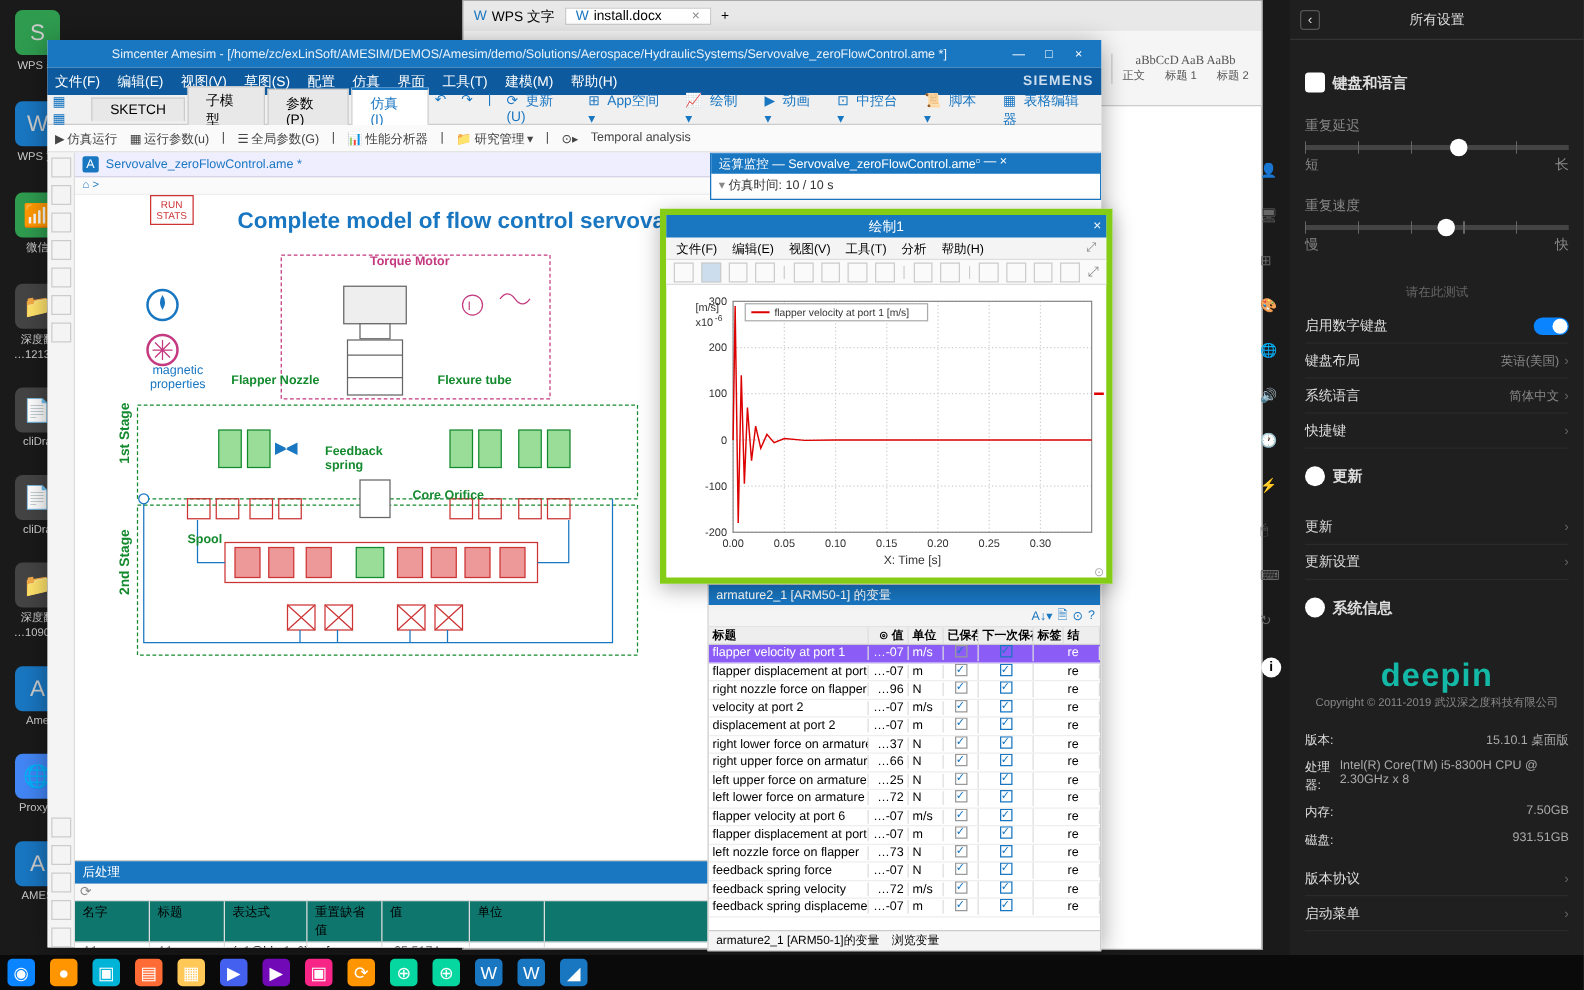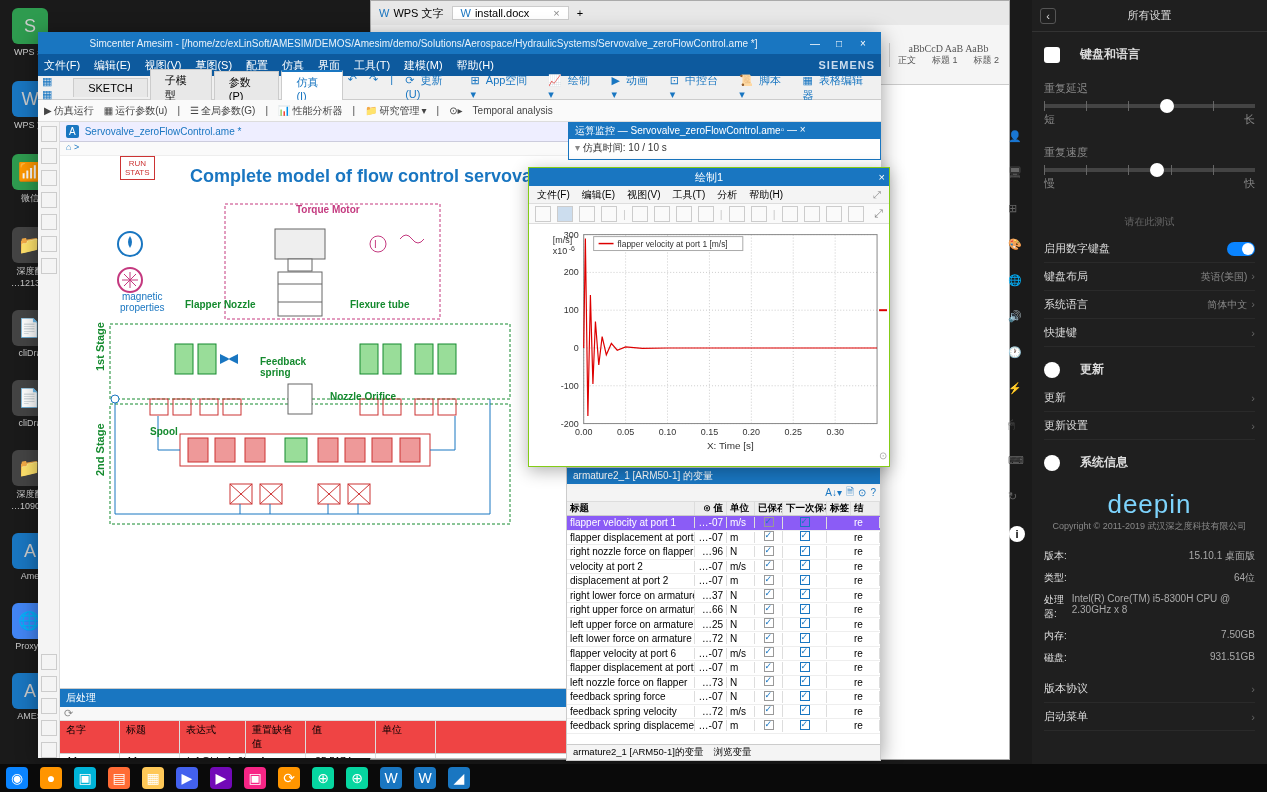--- a/index.html
+++ b/index.html
@@ -7,34 +7,34 @@
 .desktop{position:absolute;inset:0;background:#1a1a1a}
 .desktop-icons{position:absolute;left:0;top:0;width:60px;height:100%;display:flex;flex-direction:column;gap:22px;padding:8px 4px;color:#ccc;font-size:9px;text-align:center}
 .desktop-icons .di{display:flex;flex-direction:column;align-items:center;gap:2px;cursor:pointer}
 .desktop-icons .ico{width:36px;height:36px;background:#444;border-radius:6px;display:flex;align-items:center;justify-content:center;font-size:18px}
 .dock{position:absolute;left:0;right:0;bottom:0;height:28px;background:#0a0a0a;display:flex;align-items:center;padding:0 6px;gap:12px}
 .dock .ditem{width:22px;height:22px;border-radius:4px;display:flex;align-items:center;justify-content:center;font-size:14px;color:#fff;cursor:pointer}
 .settings{position:absolute;right:0;top:0;width:235px;height:764px;background:#1f1f1f;color:#ddd;font-size:11px;overflow:hidden}
 .settings .shead{height:32px;display:flex;align-items:center;justify-content:center;position:relative;border-bottom:1px solid #333}
 .settings .shead .back{position:absolute;left:8px;top:8px;width:16px;height:16px;border:1px solid #555;border-radius:3px;text-align:center;line-height:14px;cursor:pointer}
 .settings .section{padding:8px 12px}
-.settings .group-title{display:flex;align-items:center;gap:20px;font-size:12px;font-weight:bold;margin:6px 0}
+.settings .group-title{display:flex;align-items:flex-start;gap:6px;font-size:12px;font-weight:bold;margin:18px 0}
 .settings .gicon{width:16px;height:16px;background:#fff;border-radius:3px}
 .settings .slider-row{margin:18px 0}
 .settings .slider-track{height:4px;background:#444;position:relative;margin:8px 0 4px}
 .settings .slider-track::before{content:"";position:absolute;left:0;right:0;top:-3px;height:10px;background:repeating-linear-gradient(90deg,#666 0 1px,transparent 1px 20%)}
 .settings .slider-thumb{position:absolute;top:-5px;width:14px;height:14px;background:#fff;border-radius:50%}
 .settings .slider-labels{display:flex;justify-content:space-between;color:#888}
 .settings .toggle-row,.settings .nav-row{display:flex;align-items:center;justify-content:space-between;height:28px;border-bottom:1px solid #2a2a2a;cursor:pointer}
 .settings .toggle{width:28px;height:14px;background:#0a84ff;border-radius:7px;position:relative}
 .settings .toggle::after{content:"";position:absolute;right:1px;top:1px;width:12px;height:12px;background:#fff;border-radius:50%}
 .settings .nav-row .val{color:#888;font-size:10px}
 .settings .nav-row .chev{color:#666;margin-left:4px}
 .settings .logo{text-align:center;padding:12px 0}
-.settings .logo .lg{font-size:26px;font-weight:normal;color:#7dd3fc;letter-spacing:1px}
+.settings .logo .lg{font-size:26px;font-weight:bold;color:#14b8a6;letter-spacing:1px}
 .settings .copyright{font-size:9px;color:#888;text-align:center}
 .settings .info-row{display:flex;justify-content:space-between;padding:4px 0;font-size:10px}
 .settings .info-row .v{color:#aaa;}
 .settings .test-hint{text-align:center;color:#666;font-size:10px;padding:6px}
 .side-icons{position:absolute;right:235px;top:130px;width:30px;display:flex;flex-direction:column;gap:18px;align-items:center}
 .side-icons .si{width:18px;height:18px;color:#666;cursor:pointer}
 .wps-bg{position:absolute;left:370px;top:0;width:640px;height:760px;background:#fff;border:1px solid #aaa}
 .wps-bg .wtabs{height:24px;background:#e8e8e8;display:flex;align-items:center;font-size:11px}
 .wps-bg .wtabs .wt{padding:0 8px;display:flex;align-items:center;gap:4px}
 .wps-bg .wribbon{height:60px;background:#f5f5f5;border-bottom:1px solid #ccc;display:flex;align-items:center;justify-content:flex-end;padding:0 10px;gap:12px;font-size:10px;color:#555}
@@ -61,27 +61,27 @@
 .amesim .canvas{flex:1;background:#fff;position:relative;overflow:hidden}
 .amesim .canvas .big-title{position:absolute;left:130px;top:10px;color:#1976c1;font-size:18px;font-weight:bold}
 .amesim .canvas .lbl{position:absolute;font-size:10px;color:#148a2e;font-weight:bold}
 .amesim .canvas .lbl.blue{color:#1976c1}
 .amesim .canvas .lbl.pink{color:#c4397f}
 .amesim .canvas .ylbl{position:absolute;transform:rotate(-90deg);transform-origin:left top;color:#148a2e;font-size:11px;font-weight:bold}
 .amesim .run-stats{position:absolute;left:60px;top:0px;border:1px solid #c33;color:#c33;font-size:8px;padding:2px 4px;text-align:center;line-height:9px}
 .schem-svg{position:absolute;left:0;top:28px;width:490px;height:360px}
 .amesim .bottom-panel{height:70px;border-top:1px solid #ccc;background:#f5f5f5}
 .amesim .bottom-panel .bp-title{height:18px;background:#1976c1;color:#fff;font-size:10px;padding:2px 6px}
-.amesim .bottom-panel .bp-head{display:flex;background:#ef4444;border-bottom:1px solid #ccc;font-size:10px}
+.amesim .bottom-panel .bp-head{display:flex;background:#0f766e;border-bottom:1px solid #ccc;font-size:10px}
 .amesim .bottom-panel .bp-head div,.amesim .bottom-panel .bp-row div{padding:2px 6px;border-right:1px solid #ddd}
 .amesim .bottom-panel .bp-row{display:flex;font-size:10px;background:#fff}
 .amesim .monitor{height:38px;background:#fff;border:1px solid #1976c1}
 .amesim .monitor .m-title{height:16px;background:#1976c1;color:#fff;font-size:10px;padding:1px 6px;display:flex;}
 .amesim .monitor .m-body{font-size:10px;padding:2px 6px;color:#333}
-.plot-win{position:absolute;left:528px;top:167px;width:362px;height:300px;background:#fff;border:1px solid #84cc16;box-shadow:0 4px 16px rgba(0,0,0,.3);z-index:5}
+.plot-win{position:absolute;left:528px;top:167px;width:362px;height:300px;background:#fff;border:5px solid #84cc16;box-shadow:0 4px 16px rgba(0,0,0,.3);z-index:5}
 .plot-win .p-title{height:18px;background:#1976c1;color:#fff;font-size:11px;display:flex;align-items:center;justify-content:center;position:relative}
 .plot-win .p-title .close{position:absolute;right:4px;cursor:pointer}
 .plot-win .p-menu{height:18px;background:#f4f4f4;border-bottom:1px solid #ddd;display:flex;align-items:center;gap:12px;padding:0 8px;font-size:10px}
 .plot-win .p-menu span{cursor:pointer}
 .plot-win .p-tools{height:20px;background:#fafafa;border-bottom:1px solid #ddd;display:flex;align-items:center;gap:6px;padding:0 6px}
 .plot-win .p-tools .pt{width:16px;height:16px;border:1px solid #ccc;cursor:pointer}
 .plot-win .p-body{flex:1;position:relative;height:242px}
 .plot-win svg{width:100%;height:100%}
 .var-panel{position:absolute;left:566px;top:467px;width:315px;height:294px;background:#fff;border:1px solid #ccc;z-index:2;display:flex;flex-direction:column;font-size:10px}
 .var-panel .v-title{height:16px;background:#1976c1;color:#fff;padding:1px 6px;font-size:10px}
@@ -332,21 +332,21 @@
             <path d="M180 320 L180 330 M210 320 L210 330 M268 320 L268 330 M298 320 L298 330"></path>
             <circle cx="55" cy="215" r="4" fill="#fff"></circle>
           </g>
         </svg>
 
         <div class="lbl pink" style="left:236px;top:48px">Torque Motor</div>
         <div class="lbl" style="left:125px;top:143px">Flapper Nozzle</div>
         <div class="lbl" style="left:290px;top:143px">Flexure tube</div>
         <div class="lbl" style="left:200px;top:200px;white-space:pre">Feedback
 spring</div>
-        <div class="lbl" style="left:270px;top:235px">Nozzle Orifice</div>
+        <div class="lbl" style="left:270px;top:235px">Core Orifice</div>
         <div class="lbl" style="left:90px;top:270px">Spool</div>
         <div class="lbl blue" style="left:60px;top:135px;white-space:pre;text-align:center;font-weight:normal">magnetic
 properties</div>
         <div class="ylbl" style="left:34px;top:215px">1st Stage</div>
         <div class="ylbl" style="left:34px;top:320px">2nd Stage</div>
       </div>
       <div class="bottom-panel">
         <div class="bp-title">后处理</div>
         <div style="height:14px;background:#f8f8f8;border-bottom:1px solid #ddd;padding:0 4px;color:#888">⟳</div>
         <div class="bp-head" id="bp-head">
@@ -702,24 +702,20 @@
     <div class="logo">
         <div class="lg">deepin</div>
         <div class="copyright">Copyright © 2011-2019 武汉深之度科技有限公司</div>
       </div>
     <div id="sys-rows">
         <div class="info-row">
           <span>版本:</span>
           <span class="v">15.10.1 桌面版</span>
         </div>
         <div class="info-row">
-          <span>类型:</span>
-          <span class="v">64位</span>
-        </div>
-        <div class="info-row">
           <span>处理器:</span>
           <span class="v">Intel(R) Core(TM) i5-8300H CPU @ 2.30GHz x 8</span>
         </div>
         <div class="info-row">
           <span>内存:</span>
           <span class="v">7.50GB</span>
         </div>
         <div class="info-row">
           <span>磁盘:</span>
           <span class="v">931.51GB</span>

